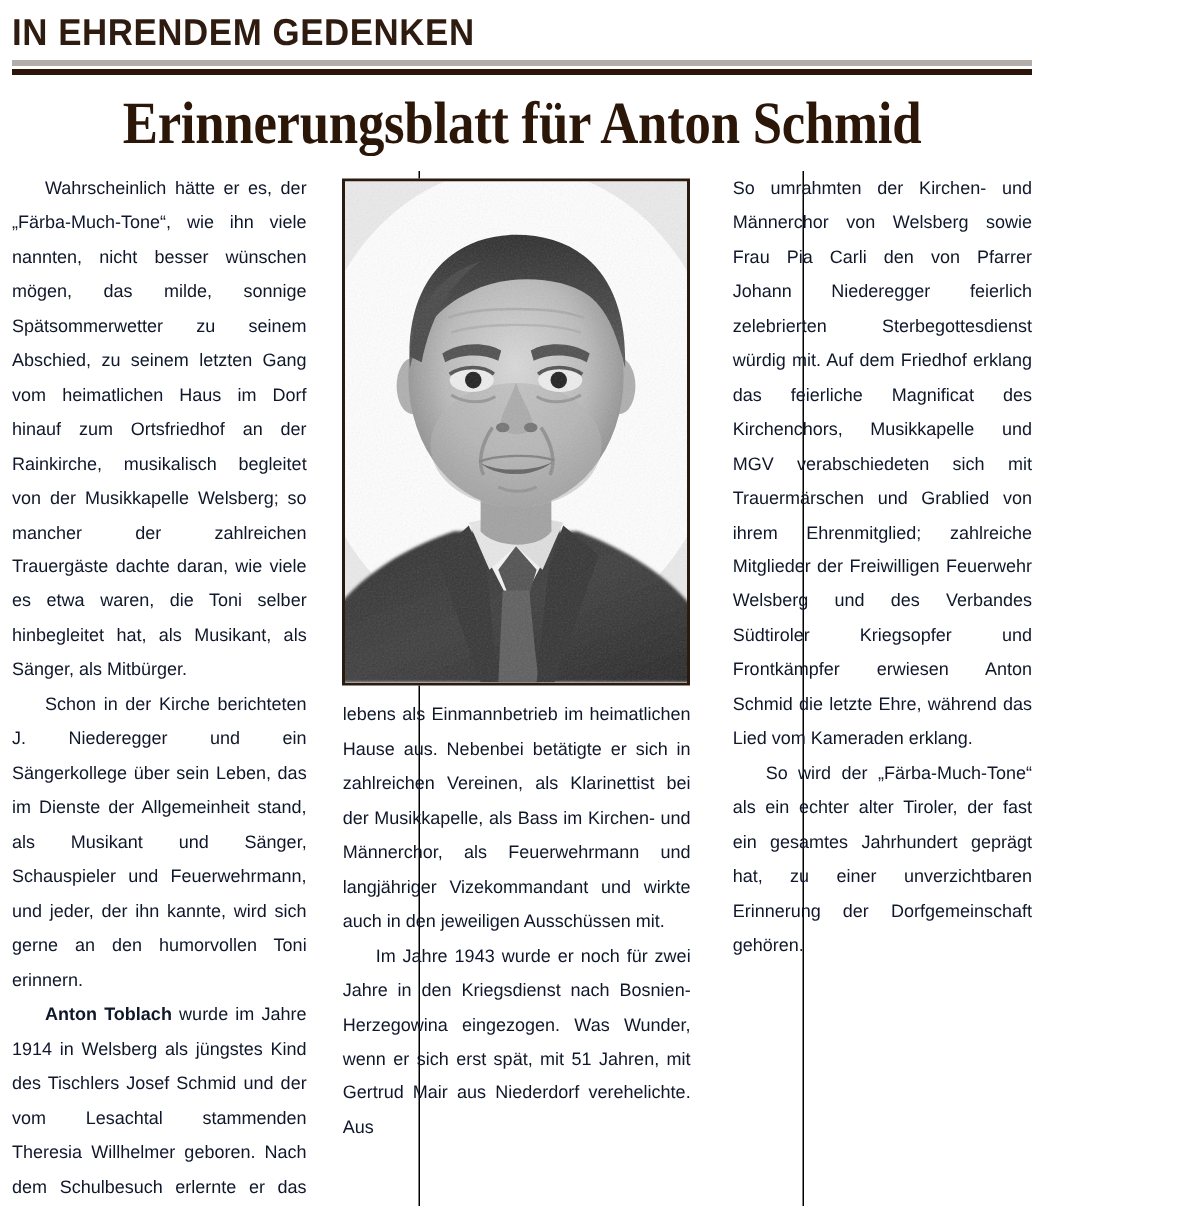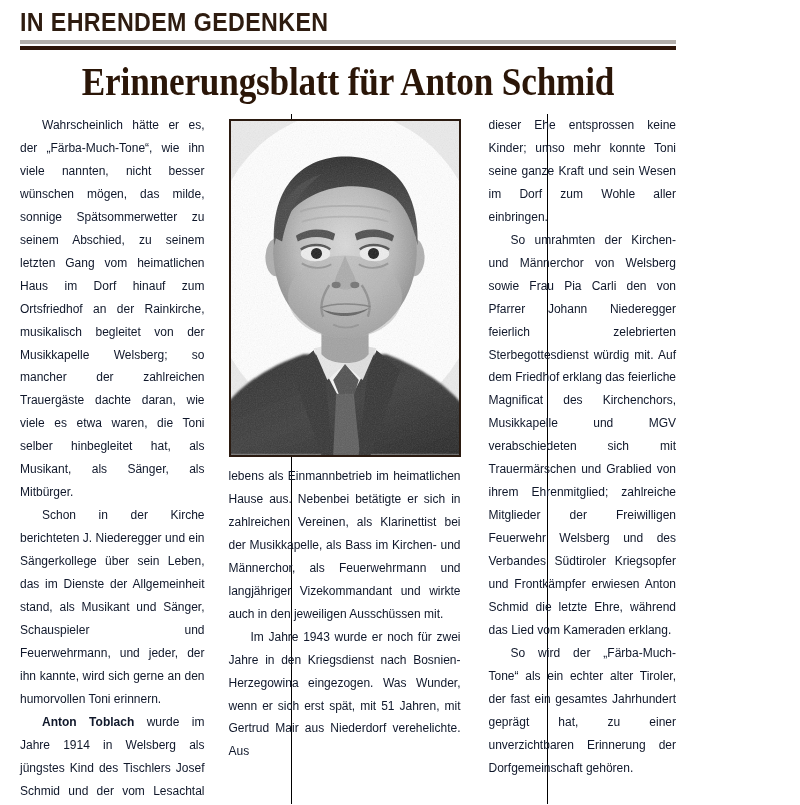--- a/index.html
+++ b/index.html
@@ -12,21 +12,21 @@
     height: 805px;
     overflow: hidden;
     font-family: "Liberation Serif", "DejaVu Serif", serif;
     color: #1a1008;
   }
   .page {
     position: relative;
     width: 696px;
     height: 805px;
     box-sizing: border-box;
-    padding: 0 20px;
+    padding: 0 8px;
   }
 
   
   .kicker-wrap {
     padding-top: 9px;
   }
   .kicker {
     font-family: "Liberation Sans Narrow", "Liberation Sans", sans-serif;
     font-weight: bold;
     font-size: 25px;
@@ -238,19 +238,18 @@
 
             <rect x="0" y="0" width="232" height="338" filter="url(#grain)" fill="#3a332c" opacity="0.55"></rect>
           </svg>
         </div>
       </div>
       <p class="ptext cont">lebens als Einmannbetrieb im heimatlichen Hause aus. Nebenbei betätigte er sich in zahlreichen Vereinen, als Klarinettist bei der Musikkapelle, als Bass im Kirchen- und Männerchor, als Feuerwehrmann und langjähriger Vizekommandant und wirkte auch in den jeweiligen Ausschüssen mit.</p>
       <p class="ptext">Im Jahre 1943 wurde er noch für zwei Jahre in den Kriegsdienst nach Bosnien-Herzegowina eingezogen. Was Wunder, wenn er sich erst spät, mit 51 Jahren, mit Gertrud Mair aus Niederdorf verehelichte. Aus</p>
     </div>
 
     <div class="col col-3">
-      <p class="ptext cont">dieser Ehe entsprossen keine Kinder; umso mehr konnte Toni seine ganze Kraft und sein Wesen im Dorf zum Wohle aller einbringen.</p>
       <p class="ptext">So umrahmten der Kirchen- und Männerchor von Welsberg sowie Frau Pia Carli den von Pfarrer Johann Niederegger feierlich zelebrierten Sterbegottesdienst würdig mit. Auf dem Friedhof erklang das feierliche Magnificat des Kirchenchors, Musikkapelle und MGV verabschiedeten sich mit Trauermärschen und Grablied von ihrem Ehrenmitglied; zahlreiche Mitglieder der Freiwilligen Feuerwehr Welsberg und des Verbandes Südtiroler Kriegsopfer und Frontkämpfer erwiesen Anton Schmid die letzte Ehre, während das Lied vom Kameraden erklang.</p>
       <p class="ptext">So wird der „Färba-Much-Tone“ als ein echter alter Tiroler, der fast ein gesamtes Jahrhundert geprägt hat, zu einer unverzichtbaren Erinnerung der Dorfgemeinschaft gehören.</p>
     </div>
 
   </div>
 </div>
 
 </body></html>

